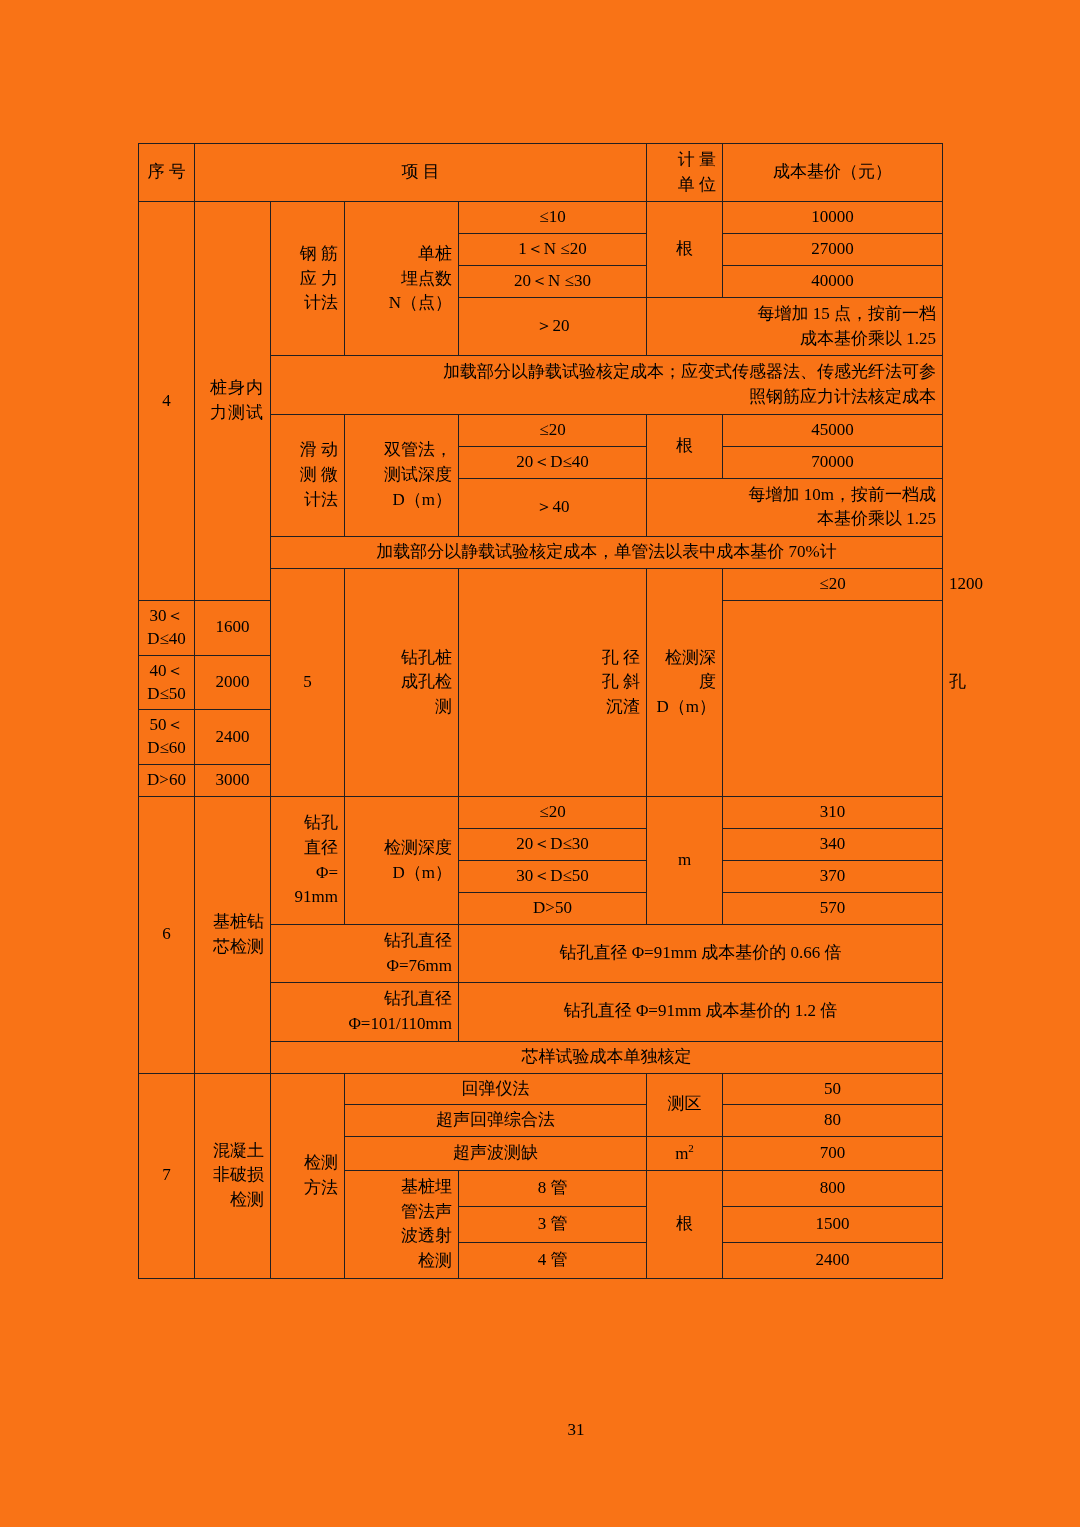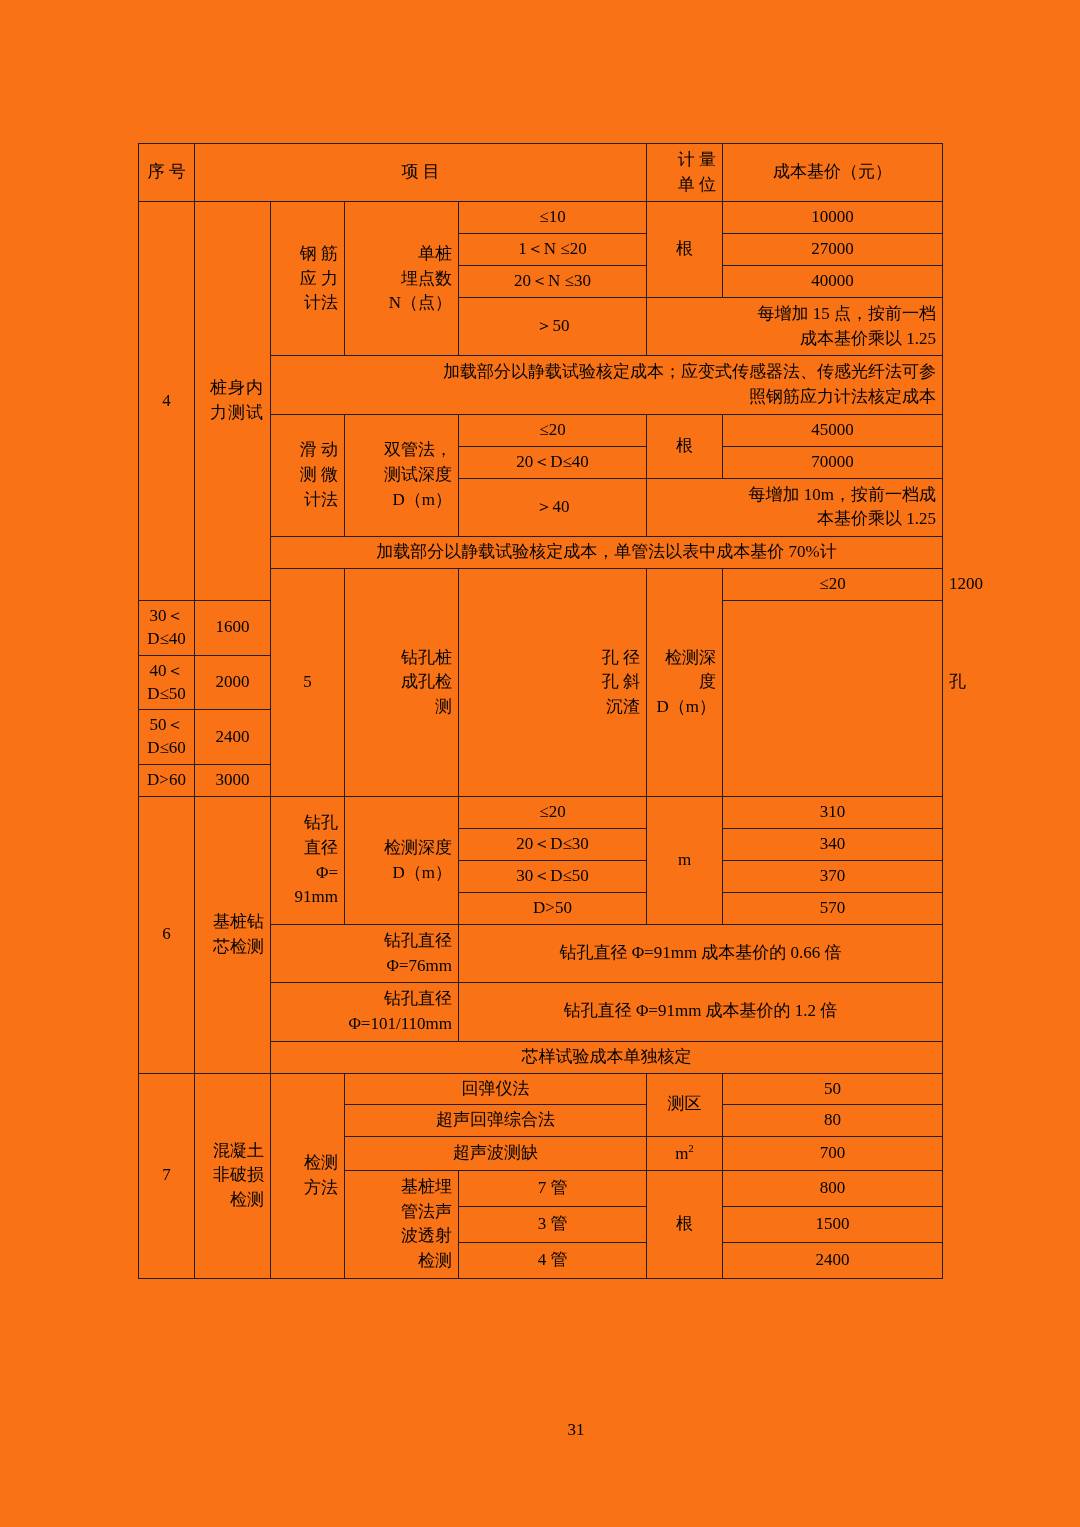--- a/index.html
+++ b/index.html
@@ -129,21 +129,21 @@
       </tr>
       <tr>
         <td>1＜N ≤20</td>
         <td>27000</td>
       </tr>
       <tr>
         <td>20＜N ≤30</td>
         <td>40000</td>
       </tr>
       <tr>
-        <td>＞50</td>
+        <td>＞20</td>
         <td colspan="2" class="left">
           <span class="stack">每增加 15 点，按前一档</span>
           <span class="stack">成本基价乘以 1.25</span>
         </td>
       </tr>
 
       <tr>
         <td colspan="5" class="left">
           <span class="stack">加载部分以静载试验核定成本；应变式传感器法、传感光纤法可参</span>
           <span class="stack">照钢筋应力计法核定成本</span>
@@ -292,21 +292,21 @@
         <td><span>m</span><sup>2</sup></td>
         <td>700</td>
       </tr>
       <tr>
         <td rowspan="3">
           <span class="stack">基桩埋</span>
           <span class="stack">管法声</span>
           <span class="stack">波透射</span>
           <span class="stack">检测</span>
         </td>
-        <td>7 管</td>
+        <td>8 管</td>
         <td rowspan="3">根</td>
         <td>800</td>
       </tr>
       <tr>
         <td>3 管</td>
         <td>1500</td>
       </tr>
       <tr>
         <td>4 管</td>
         <td>2400</td>

